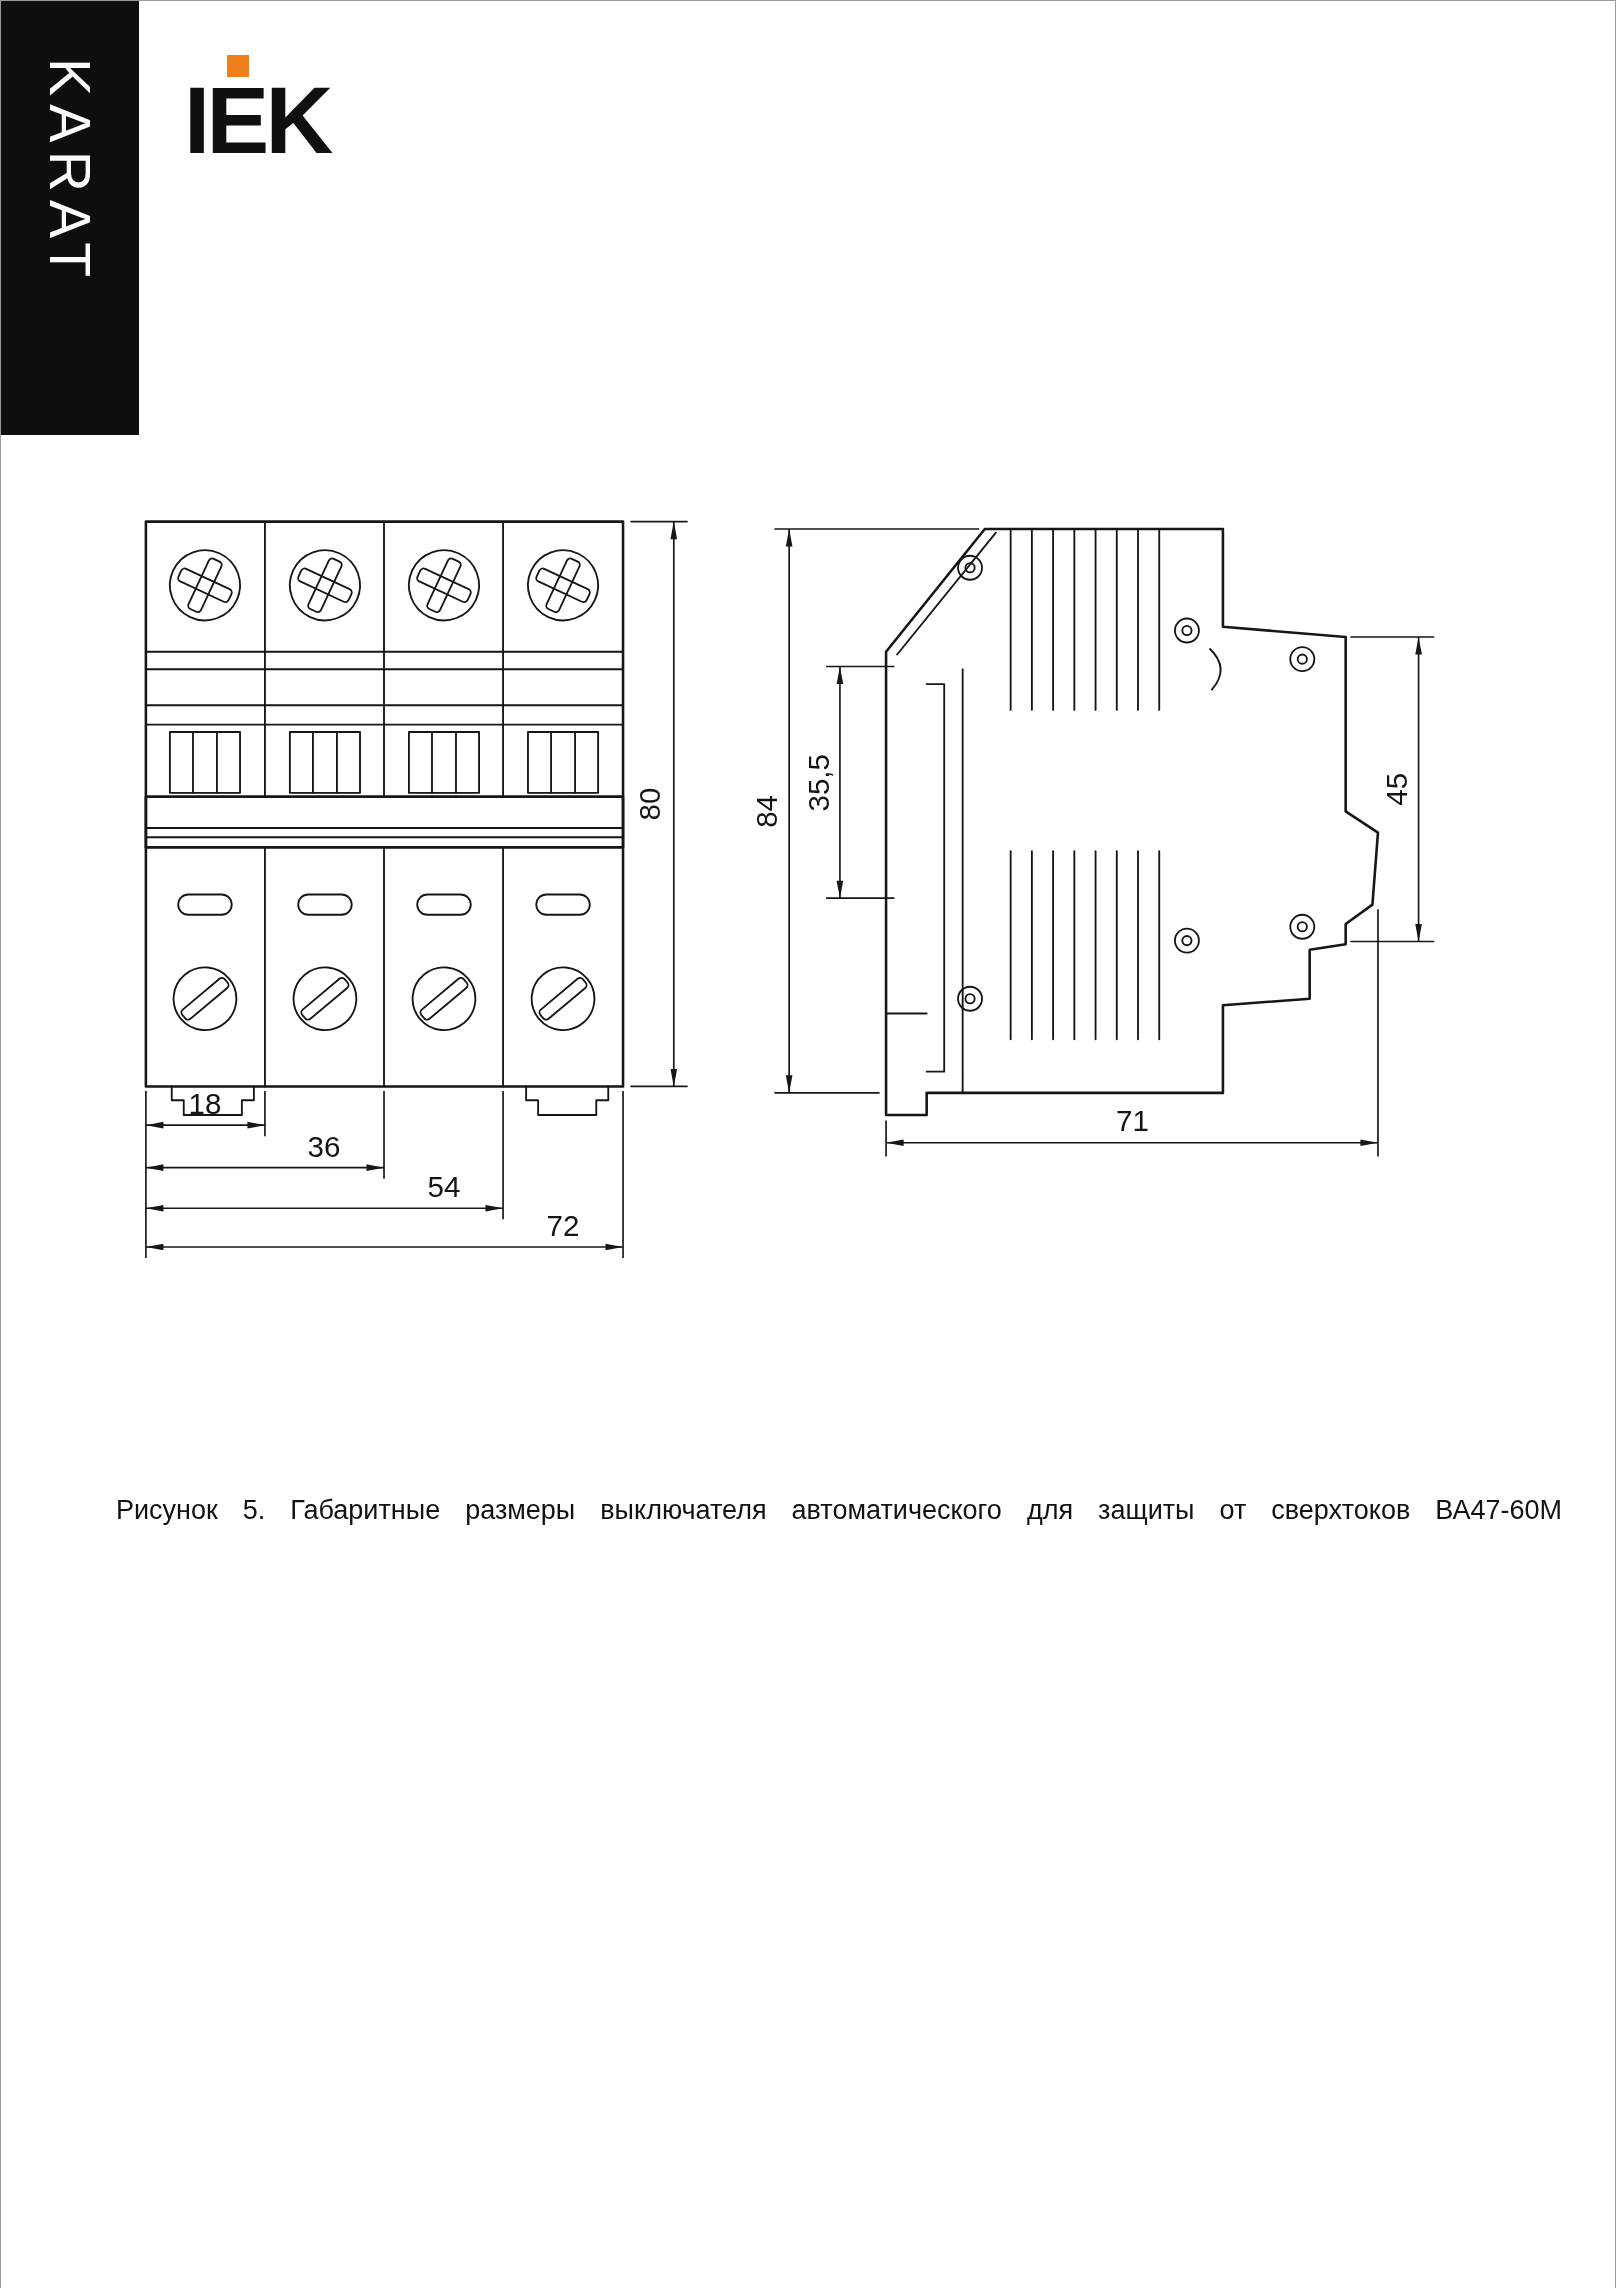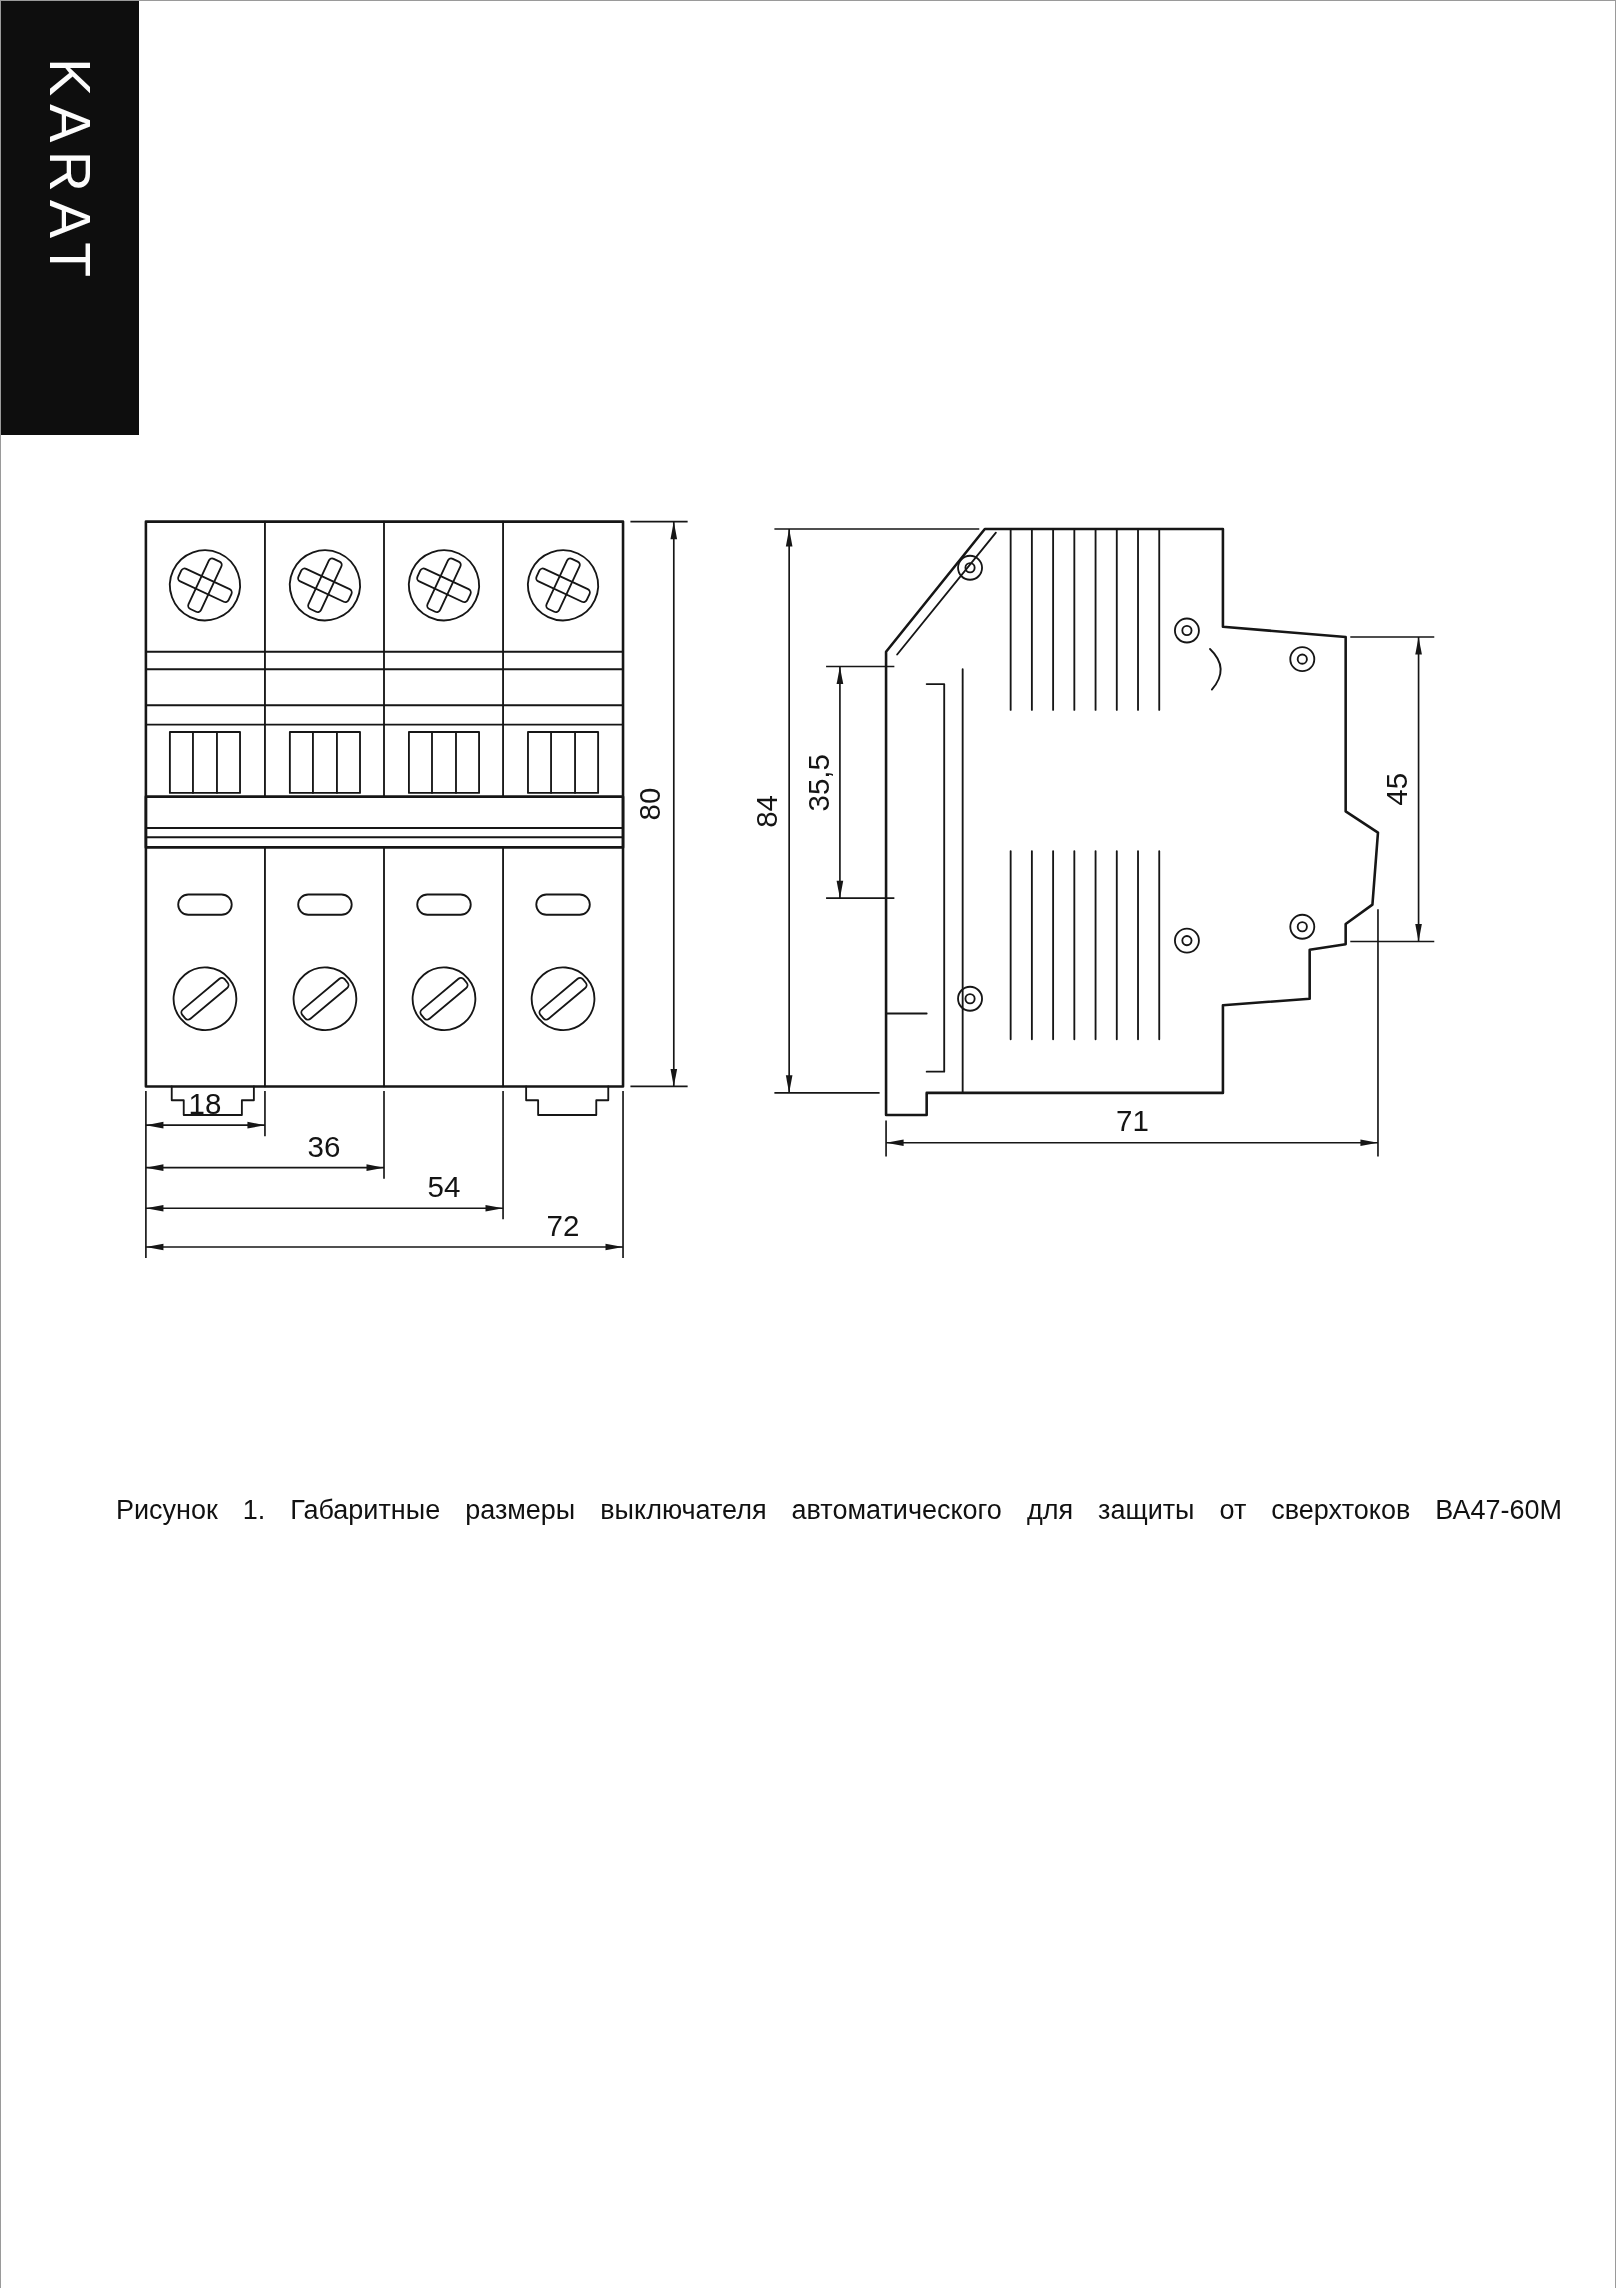--- a/index.html
+++ b/index.html
@@ -29,20 +29,24 @@
 </style>
 </head>
 <body>
 
 <div class="page">
 
   <div class="karat-banner">
     <span class="karat-label">KARAT</span>
   </div>
 
+  <div class="iek-logo">
+    <span class="iek-dot"></span>
+    <span class="iek-text">IEK</span>
+  </div>
 
   <svg class="drawing" width="1616" height="2289" viewBox="0 0 1751 2480" xmlns="http://www.w3.org/2000/svg">
     <defs>
       <marker id="arr-s" markerUnits="userSpaceOnUse" markerWidth="22" markerHeight="10" refX="1" refY="5" orient="auto">
         <path d="M1,5 L20,1.4 L20,8.6 Z" fill="#161616"></path>
       </marker>
       <marker id="arr-e" markerUnits="userSpaceOnUse" markerWidth="22" markerHeight="10" refX="20" refY="5" orient="auto">
         <path d="M20,5 L1,1.4 L1,8.6 Z" fill="#161616"></path>
       </marker>
     </defs>
@@ -170,16 +174,16 @@
       <path class="dim" d="M1462,689 H1553 M1462,1019 H1553"></path>
       <line class="dim" x1="1536" y1="689" x2="1536" y2="1019" marker-start="url(#arr-s)" marker-end="url(#arr-e)"></line>
       <text class="dimtxt" x="1523" y="854" text-anchor="middle" transform="rotate(-90 1523 854)">45</text>
 
       <path class="dim" d="M959,1213 V1252 M1492,984 V1252"></path>
       <line class="dim" x1="959" y1="1237" x2="1492" y2="1237" marker-start="url(#arr-s)" marker-end="url(#arr-e)"></line>
       <text class="dimtxt" x="1226" y="1224" text-anchor="middle">71</text>
     </g>
   </svg>
 
-  <div class="caption">Рисунок 1. Габаритные размеры выключателя автоматического для защиты от сверхтоков ВА47-60М</div>
+  <div class="caption">Рисунок 5. Габаритные размеры выключателя автоматического для защиты от сверхтоков ВА47-60М</div>
 
 </div>
 
 
 </body></html>

